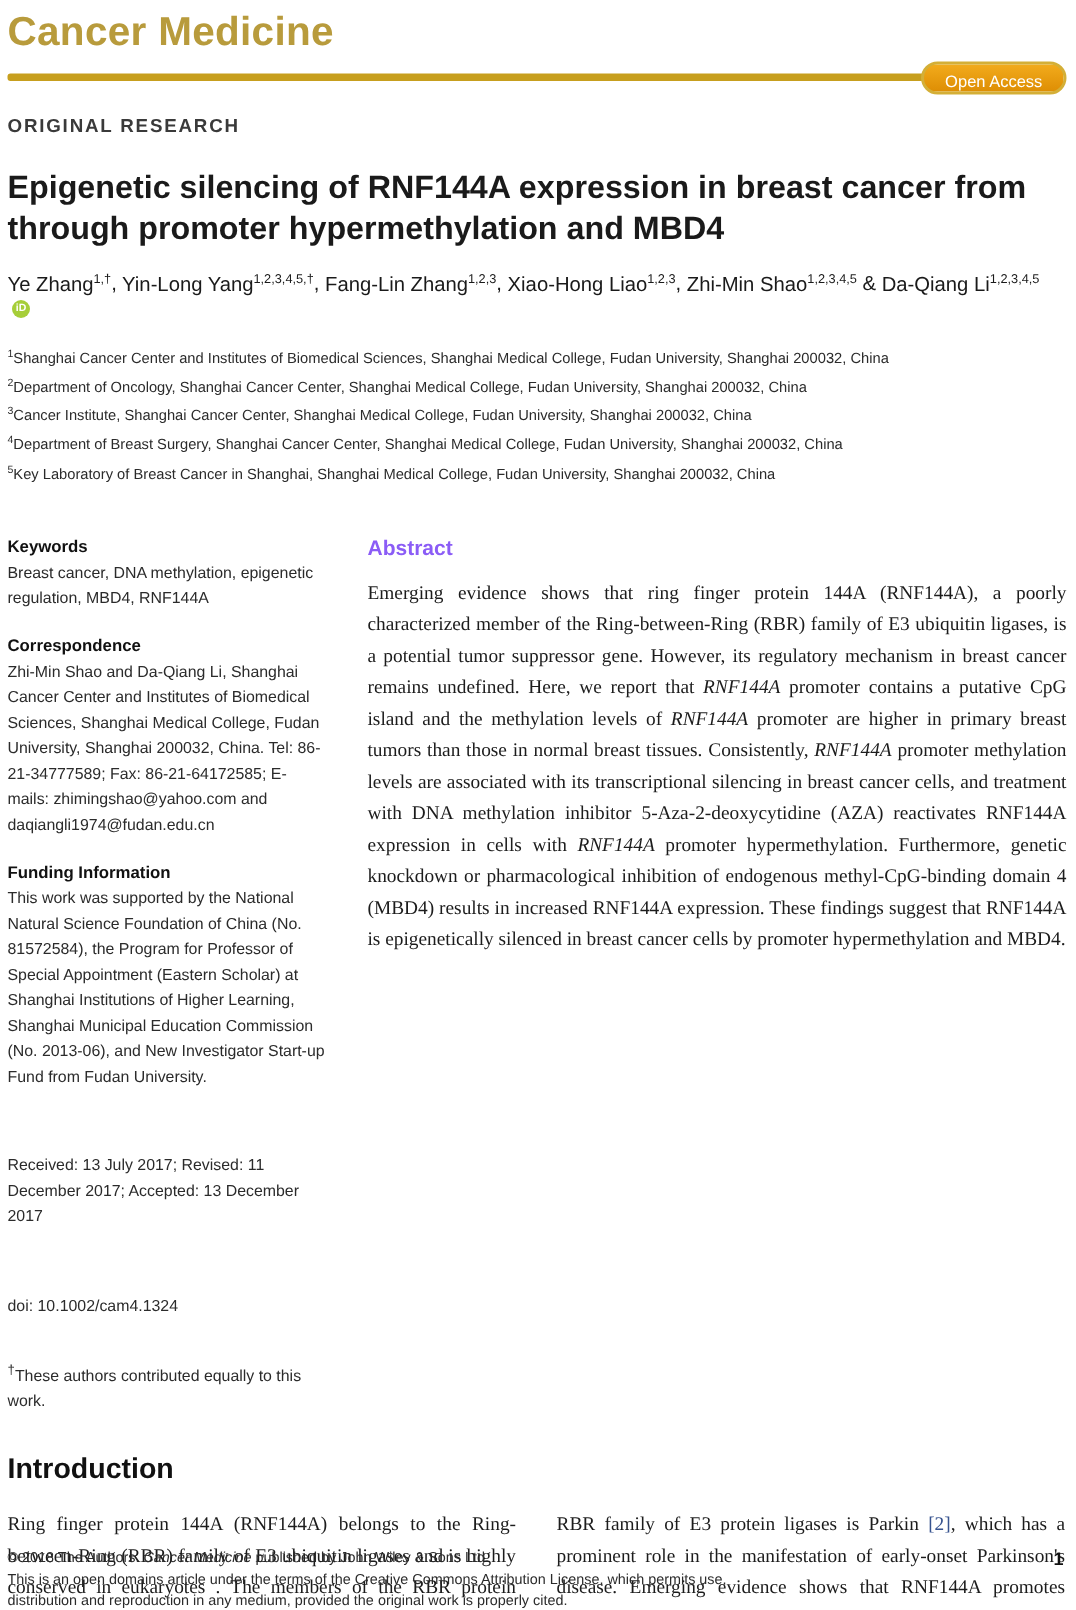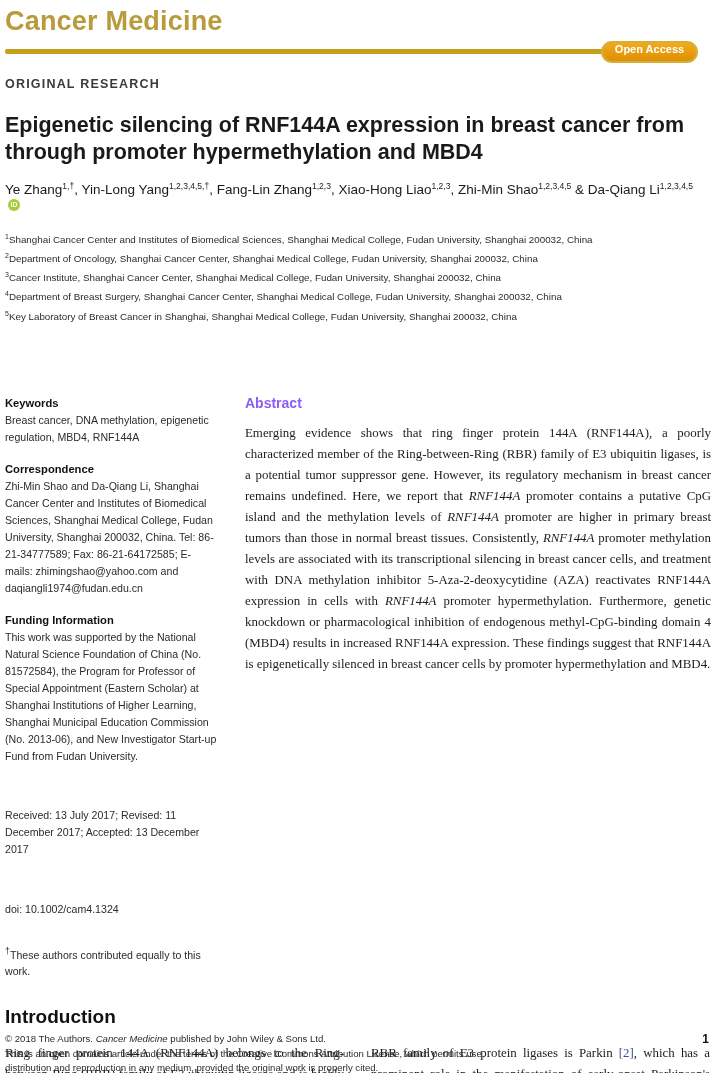--- a/index.html
+++ b/index.html
@@ -4,36 +4,36 @@
 <style>
   * { margin:0; padding:0; box-sizing:border-box; }
   html,body { width:717px; height:1073px; background:#ffffff; overflow:hidden; }
   body { font-family:"Liberation Sans", sans-serif; color:#222; position:relative; }
   .page { position:relative; width:717px; height:897px; padding:4px 6px 16px 5px; }
 
   
   .masthead { color:#b89b3c; font-size:27px; font-weight:bold; letter-spacing:0.2px; margin:2px 0 0 0; }
   .rule-row { position:relative; margin-top:4px; height:22px; }
   .gold-rule { position:absolute; left:0; top:8px; width:612px; height:5px; background:#c79f1e; border-radius:2px; }
-  .oa-badge { position:absolute; right:13px; top:0; width:97px; height:22px; border:2px solid #d4af37;
+  .oa-badge { position:absolute; right:0; top:0; width:97px; height:22px; border:2px solid #d4af37;
               border-radius:12px; background:linear-gradient(180deg,#f2ab1c 0%,#de8e04 100%);
-              color:#fff; font-size:11px; font-weight:bold; display:flex; align-items:flex-start; justify-content:center; }
+              color:#fff; font-size:11px; font-weight:normal; display:flex; align-items:flex-end; justify-content:center; }
   .section-label { margin-top:14px; font-size:12.5px; font-weight:bold; letter-spacing:1.2px; color:#3a3a3a; }
 
   
   .title { margin-top:21px; font-size:21.5px; line-height:27px; font-weight:bold; color:#1a1a1a; max-width:706px; }
   .authors { margin-top:10px; font-size:13.5px; line-height:19px; color:#1a1a1a; max-width:700px; }
   .authors sup { font-size:8.5px; }
   .orcid { display:inline-block; width:12px; height:12px; border-radius:50%; background:#a6ce39; color:#fff;
            font-size:7px; font-weight:bold; text-align:center; line-height:12px; vertical-align:super; margin-left:3px; }
   .affs { margin-top:11px; font-size:9.8px; line-height:16px; color:#2b2b2b; }
   .affs sup { font-size:7px; }
 
   
-  .info { display:flex; margin-top:70px; min-height:520px; }
+  .info { display:flex; margin-top:32px; min-height:520px; }
   .sidebar { width:213px; flex:0 0 213px; font-size:10.6px; line-height:17px; color:#2b2b2b; }
   .sb-head { font-size:11.2px; font-weight:bold; color:#111; }
   .sb-block { margin-bottom:15px; }
   .sb-gap-lg { margin-top:42px; }
   .sb-doi { margin-top:43px; }
   .sb-foot { margin-top:25px; }
   .abstract { flex:1; padding-left:27px; }
   .abs-head { font-size:14px; font-weight:bold; color:#8b5cf6; margin-bottom:12px; }
   .serif { font-family:"Liberation Serif", serif; font-size:12.9px; line-height:21px; text-align:justify; color:#1c1c1c; }
   .cite { color:#37538f; }

